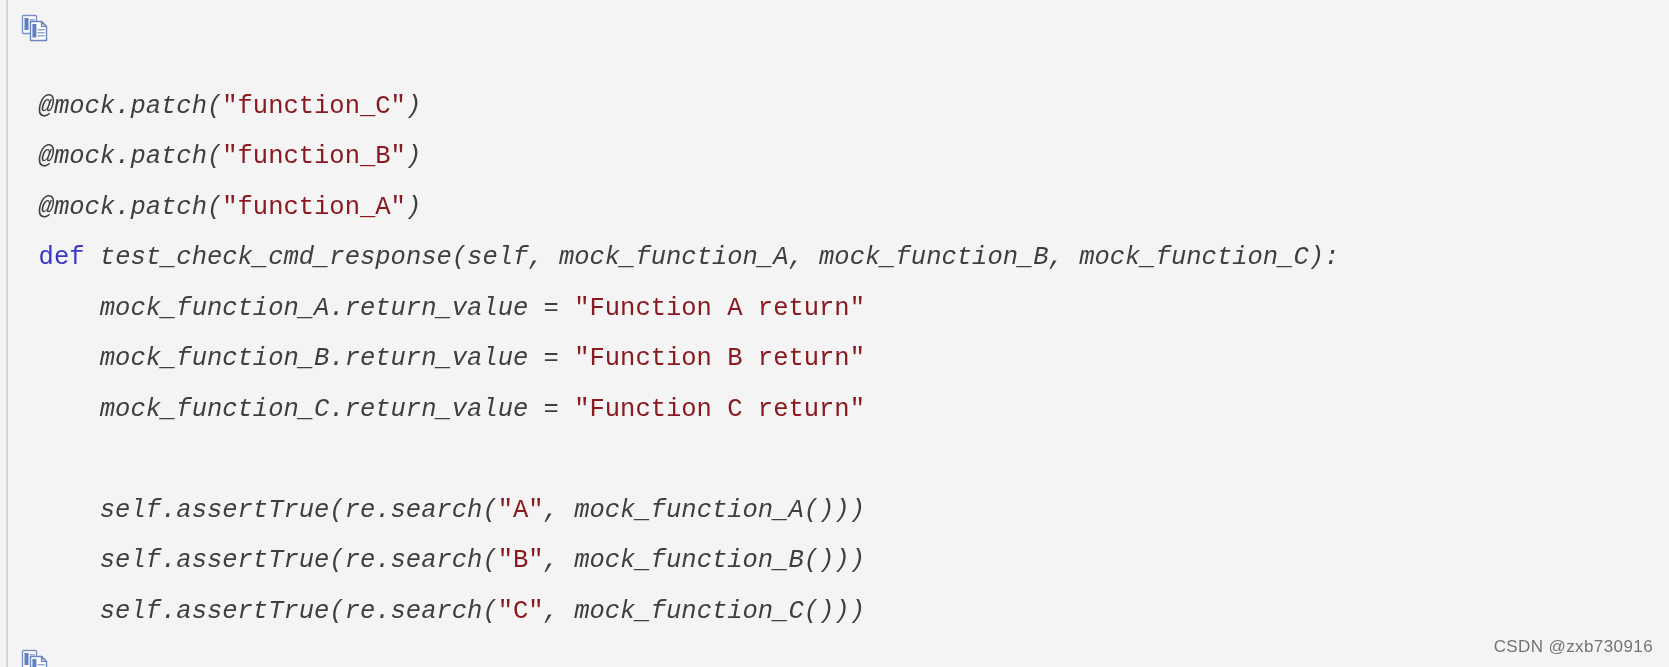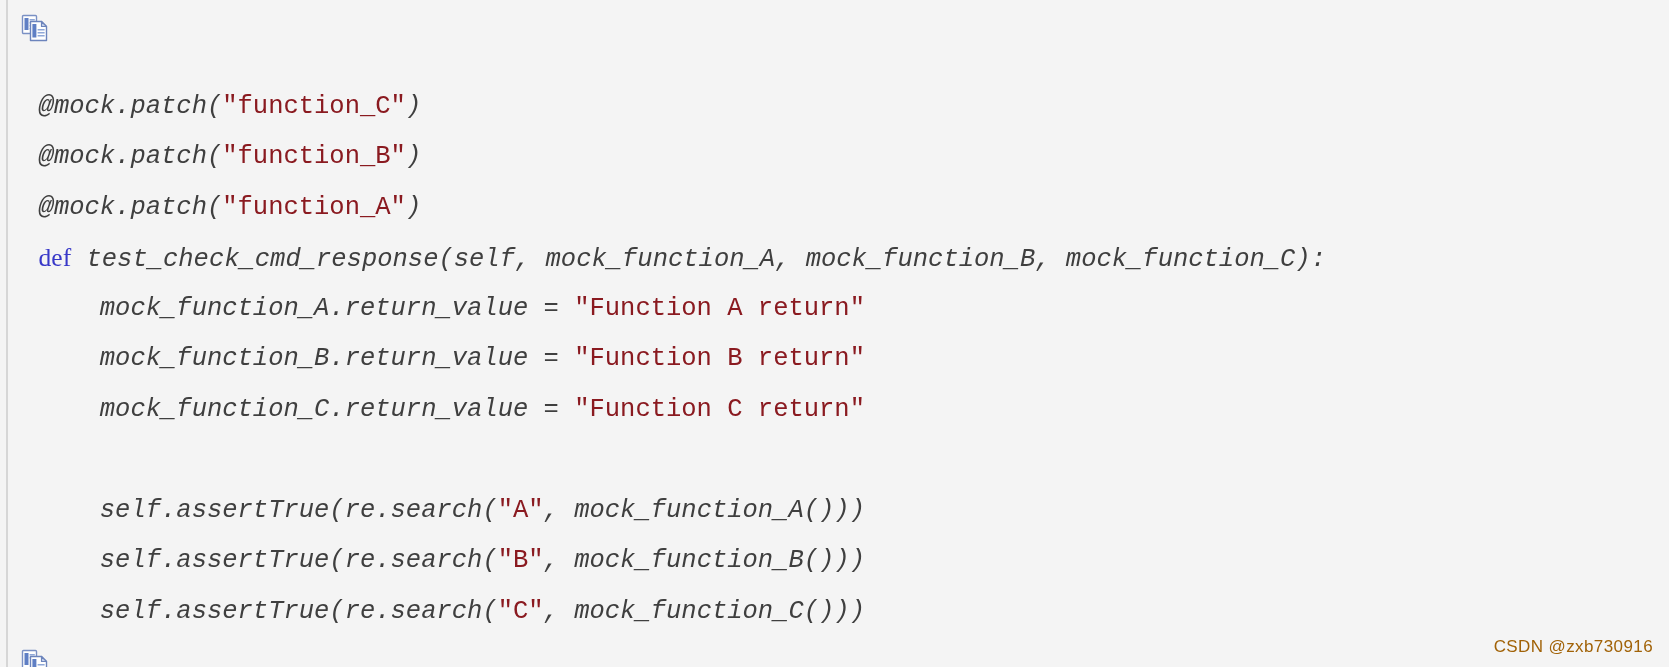--- a/index.html
+++ b/index.html
@@ -63,31 +63,31 @@
     color: #3f3f3f;
   }
   .code-line {
     height: 50.5px;
     white-space: pre;
     font-family: "Liberation Mono", "DejaVu Sans Mono", monospace;
     font-size: 25.5px;
     color: #3f3f3f;
   }
   .tok-default { color: #3f3f3f; font-style: italic; }
-  .tok-keyword { color: #3838c8; font-family: Liberation Serif, serif; }
+  .tok-keyword { color: #3838c8; }
   .tok-string  { color: #8a1a20; }
 
   
   #watermark {
     position: absolute;
     right: 16px;
     bottom: 10px;
     font-family: "Liberation Sans", sans-serif;
     font-size: 17px;
-    color: #a16207;
+    color: #737373;
     letter-spacing: 0.4px;
     white-space: nowrap;
   }
 </style>
 </head>
 <body>
 
 <div id="code-block">
 
   <div id="gutter-strip"></div>

